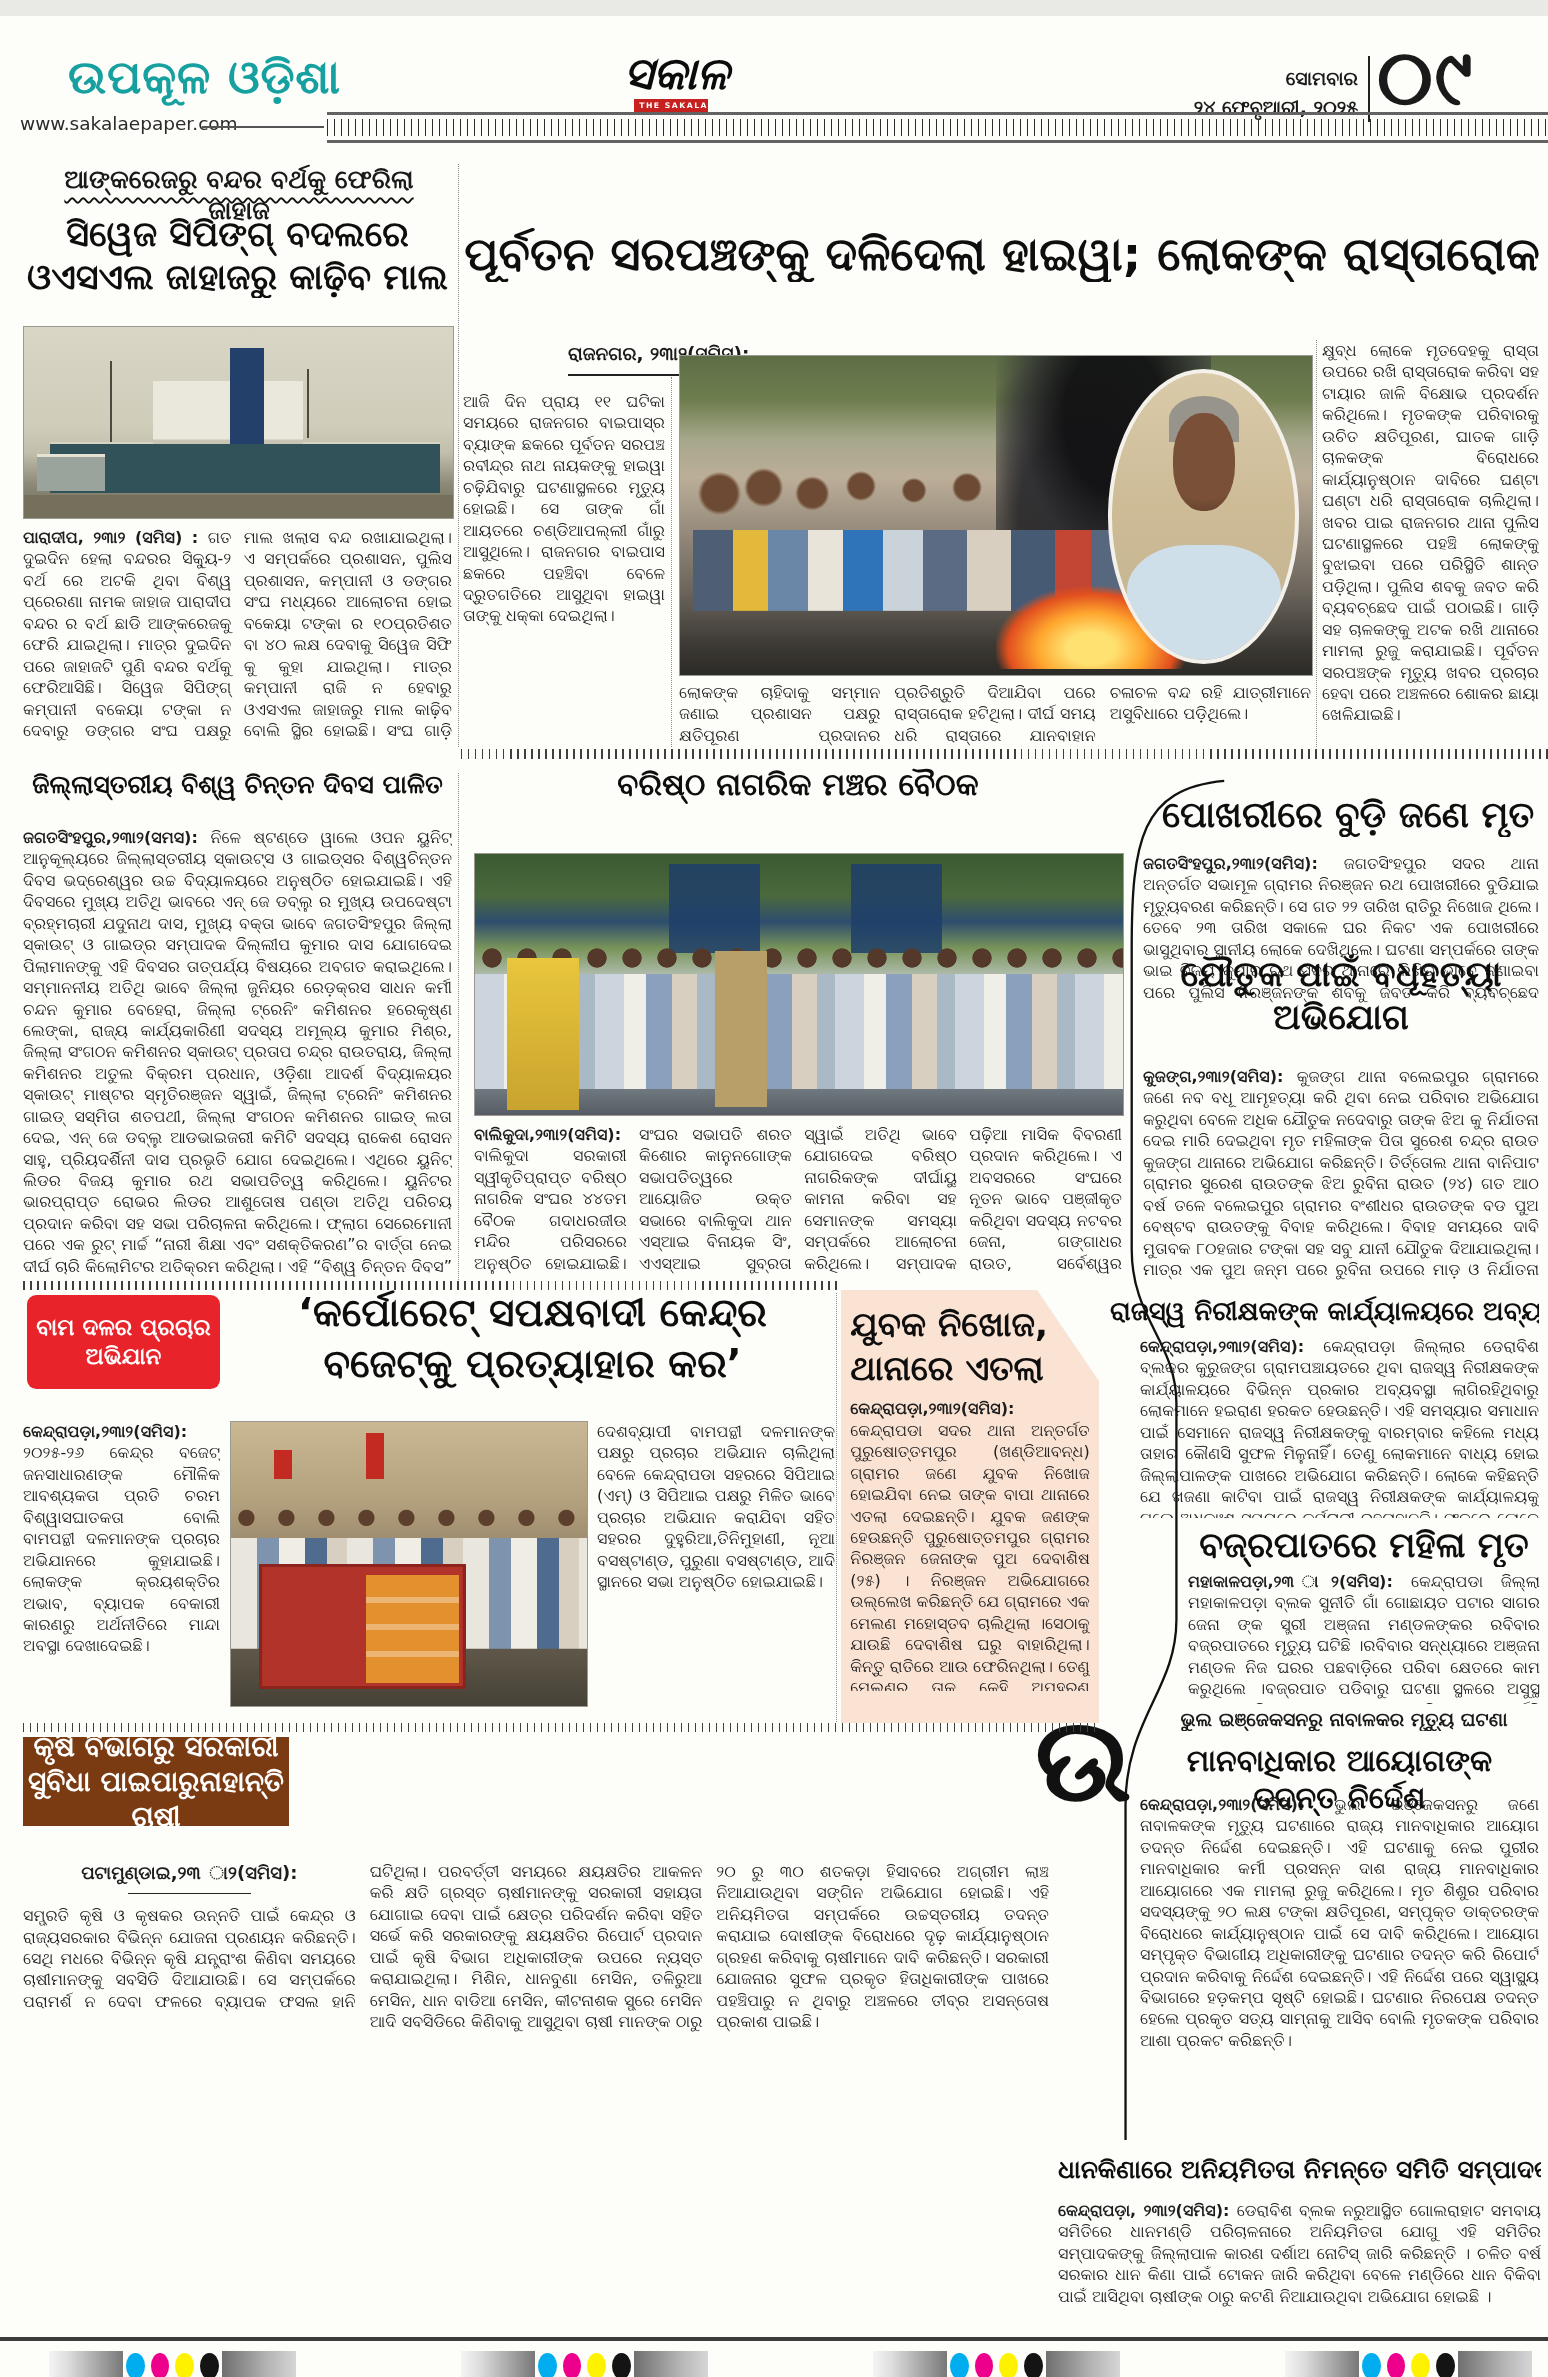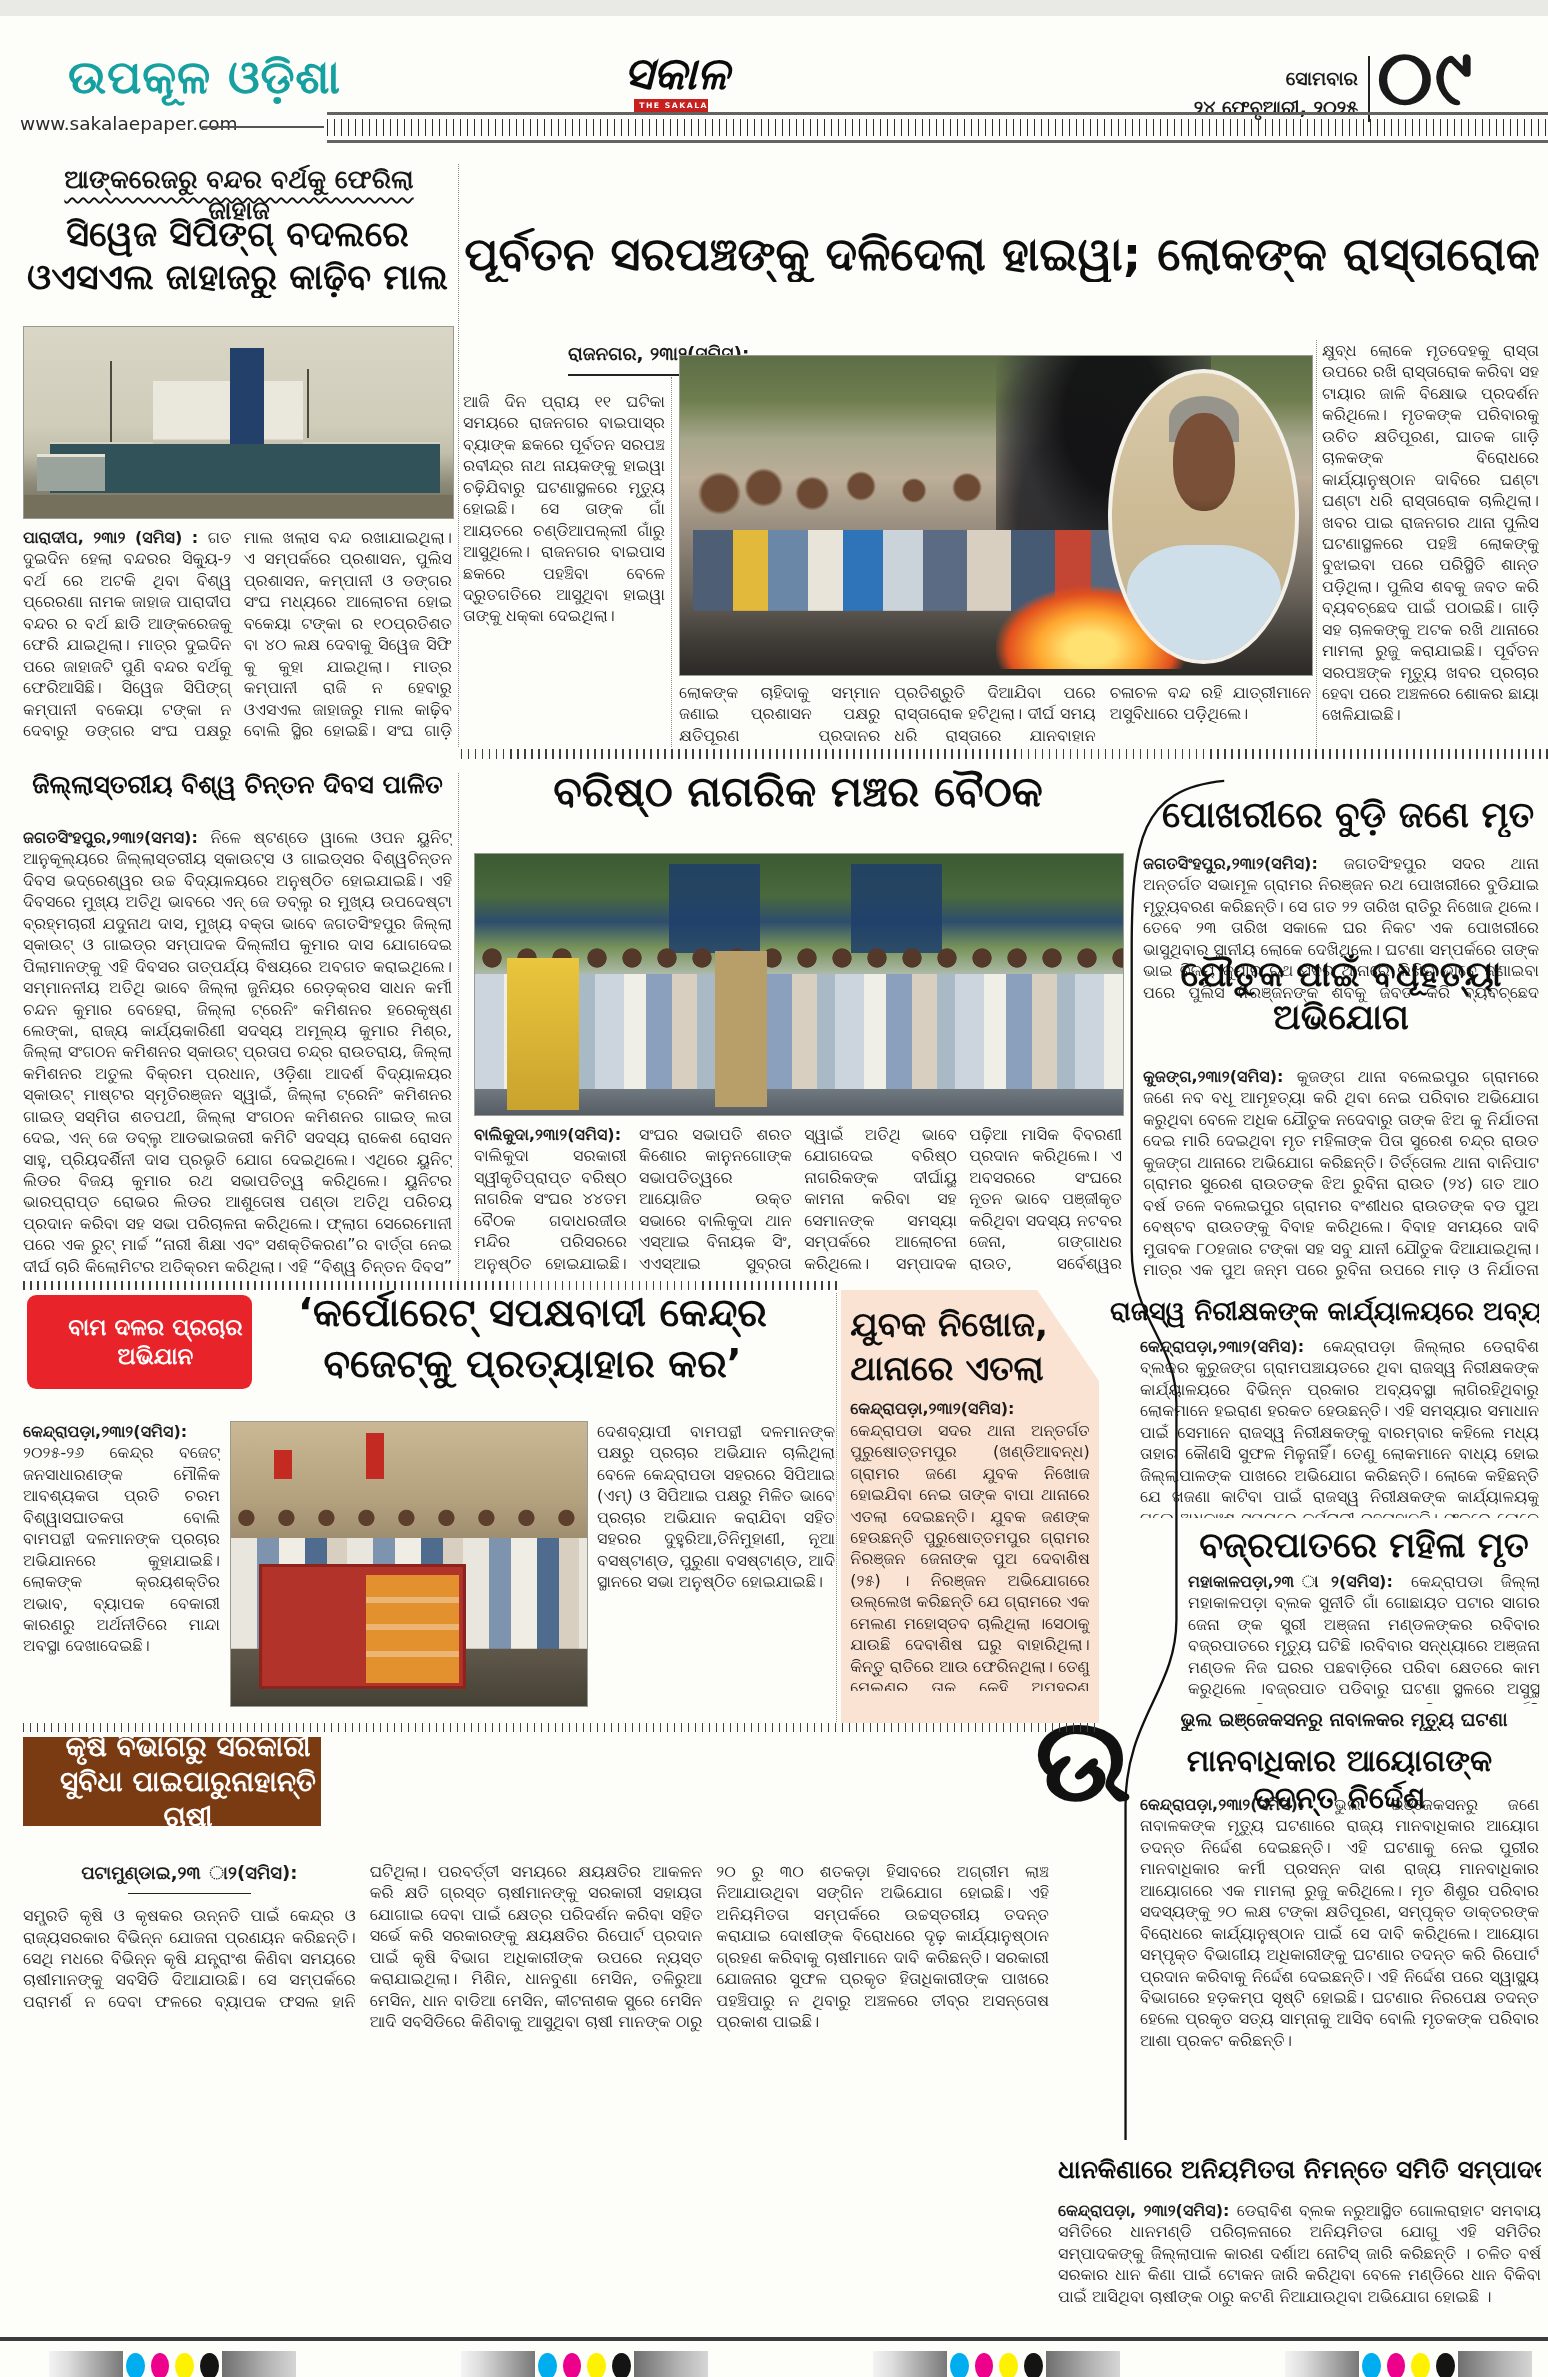--- a/index.html
+++ b/index.html
@@ -12,21 +12,21 @@
   .dl::after{content:" ";}
   .cols2{column-count:2;column-gap:12.3px;}
   .cols3{column-count:3;column-gap:14px;}
   .cols4{column-count:4;column-gap:12.3px;}
   .vsep{border-left:1.5px dotted #8a8a8a;width:0;}
   .hstrip{background-image:repeating-linear-gradient(90deg,#3f3f3f 0 1.5px,transparent 1.5px 7px);}
   .mast-strip{border-top:3.1px solid #636363;border-bottom:3.1px solid #636363;padding:3.9px 0;}
   .mast-strip .in{height:17px;background-image:repeating-linear-gradient(90deg,#2c2c2c 0 1.5px,transparent 1.5px 7px);}
   .kicker{font-weight:bold;text-align:center;text-decoration:underline wavy #111 1.5px;text-underline-offset:9.3px;overflow:hidden;}
   .photo{overflow:hidden;border:0.8px solid #9a9a90;}
-  .lbl{color:#fff;font-weight:bold;text-align:center;display:flex;align-items:center;justify-content:center;line-height:1.25;padding-left:32px;}
+  .lbl{color:#fff;font-weight:bold;text-align:center;display:flex;align-items:center;justify-content:center;line-height:1.25;}
   .rule-c{display:block;width:123px;height:1.5px;background:#222;margin:7.7px auto 10.8px;}
   .dateline-center{text-align:center;font-weight:bold;}
   
   .ship-base{background:linear-gradient(180deg,#dad6c6 0%,#d0ccba 52%,#c2beac 66%,#8d8a78 82%,#6d6a5a 100%);}
   .ship-hull{position:absolute;left:6%;right:3%;bottom:13%;height:26%;background:#32525a;border-top:2.3px solid #d8d4c4;}
   .ship-sup{position:absolute;left:30%;bottom:39%;width:35%;height:33%;background:#eae8dc;box-shadow:inset 0 -4.6px 0 #c9c5b4;}
   .ship-funnel{position:absolute;left:48%;bottom:39%;width:8%;height:50%;background:#23406b;}
   .ship-mast{position:absolute;width:2.3px;background:#4c4a3e;}
   .ship-dock{position:absolute;left:0;right:0;bottom:0;height:12%;background:#75705c;}
   .ship-tug{position:absolute;left:3%;bottom:14%;width:16%;height:18%;background:#9aa49c;border-top:3.1px solid #e6e3d5;}
@@ -146,21 +146,21 @@
   </div>
 
   <div class="abs hstrip" style="left:461px;top:733px;width:1087px;height:10px;"></div>
 
   <div class="abs hl" style="left:23px;top:754px;width:429px;font-size:25px;">ଜିଲ୍ଲାସ୍ତରୀୟ ବିଶ୍ୱ ଚିନ୍ତନ ଦିବସ ପାଳିତ</div>
   <div class="abs body" style="left:23px;top:811px;width:429px;height:453px;">
     <span class="dl">ଜଗତସିଂହପୁର,୨୩ା୨(ସମସ):</span><span>ନିଳେ ଷ୍ଟଣ୍ଡେ ୱାଲେ ଓପନ ୟୁନିଟ୍ ଆନୁକୂଲ୍ୟରେ ଜିଲ୍ଲାସ୍ତରୀୟ ସ୍କାଉଟ୍ସ ଓ ଗାଇଡ୍ସର ବିଶ୍ୱଚିନ୍ତନ ଦିବସ ଭଦ୍ରେଶ୍ୱର ଉଚ୍ଚ ବିଦ୍ୟାଳୟରେ ଅନୁଷ୍ଠିତ ହୋଇଯାଇଛି। ଏହି ଦିବସରେ ମୁଖ୍ୟ ଅତିଥି ଭାବରେ ଏନ୍ ଜେ ଡବ୍ଲୁ ର ମୁଖ୍ୟ ଉପଦେଷ୍ଟା ବ୍ରହ୍ମଚାରୀ ଯଦୁନାଥ ଦାସ, ମୁଖ୍ୟ ବକ୍ତା ଭାବେ ଜଗତସିଂହପୁର ଜିଲ୍ଲା ସ୍କାଉଟ୍ ଓ ଗାଇଡ୍‌ର ସମ୍ପାଦକ ଦିଲ୍ଲୀପ କୁମାର ଦାସ ଯୋଗଦେଇ ପିଲାମାନଙ୍କୁ ଏହି ଦିବସର ତାତ୍ପର୍ଯ୍ୟ ବିଷୟରେ ଅବଗତ କରାଇଥିଲେ। ସମ୍ମାନନୀୟ ଅତିଥି ଭାବେ ଜିଲ୍ଲା ଜୁନିୟର ରେଡ଼କ୍ରସ ସାଧନ କର୍ମୀ ଚନ୍ଦନ କୁମାର ବେହେରା, ଜିଲ୍ଲା ଟ୍ରେନିଂ କମିଶନର ହରେକୃଷ୍ଣ ଲେଙ୍କା, ରାଜ୍ୟ କାର୍ଯ୍ୟକାରିଣୀ ସଦସ୍ୟ ଅମୂଲ୍ୟ କୁମାର ମିଶ୍ର, ଜିଲ୍ଲା ସଂଗଠନ କମିଶନର ସ୍କାଉଟ୍ ପ୍ରତାପ ଚନ୍ଦ୍ର ରାଉତରାୟ, ଜିଲ୍ଲା କମିଶନର ଅତୁଲ ବିକ୍ରମ ପ୍ରଧାନ, ଓଡ଼ିଶା ଆଦର୍ଶ ବିଦ୍ୟାଳୟର ସ୍କାଉଟ୍ ମାଷ୍ଟର ସ୍ମୃତିରଞ୍ଜନ ସ୍ୱାଇଁ, ଜିଲ୍ଲା ଟ୍ରେନିଂ କମିଶନର ଗାଇଡ୍ ସସ୍ମିତା ଶତପଥୀ, ଜିଲ୍ଲା ସଂଗଠନ କମିଶନର ଗାଇଡ୍ ଲତା ଦେଇ, ଏନ୍ ଜେ ଡବ୍ଲୁ ଆଡଭାଇଜରୀ କମିଟି ସଦସ୍ୟ ରାକେଶ ରୋସନ ସାହୁ, ପ୍ରିୟଦର୍ଶିନୀ ଦାସ ପ୍ରଭୃତି ଯୋଗ ଦେଇଥିଲେ। ଏଥିରେ ୟୁନିଟ୍ ଲିଡର ବିଜୟ କୁମାର ରଥ ସଭାପତିତ୍ୱ କରିଥିଲେ। ୟୁନିଟର ଭାରପ୍ରାପ୍ତ ରୋଭର ଲିଡର ଆଶୁତୋଷ ପଣ୍ଡା ଅତିଥି ପରିଚୟ ପ୍ରଦାନ କରିବା ସହ ସଭା ପରିଚାଳନା କରିଥିଲେ। ଫ୍ଲାଗ ସେରେମୋନୀ ପରେ ଏକ ରୁଟ୍ ମାର୍ଚ୍ଚ “ନାରୀ ଶିକ୍ଷା ଏବଂ ସଶକ୍ତିକରଣ”ର ବାର୍ତ୍ତା ନେଇ ଦୀର୍ଘ ଚାରି କିଲୋମିଟର ଅତିକ୍ରମ କରିଥିଲା। ଏହି “ବିଶ୍ୱ ଚିନ୍ତନ ଦିବସ” ଉପଲକ୍ଷେ ଏନ୍ ଜେ ଡବ୍ଲୁ ରୋଭର୍ ମାନଙ୍କ ଦ୍ୱାରା ଏକ ଚାରି ଦିବସୀୟ ସେବା ଶିବିର “ବିଶ୍ୱକଲ୍ୟାଣରେ ଚାରି ଦିନ” ସ୍ଥାନୀୟ ଆଖଣ୍ଡଳମଣି ମନ୍ଦିରରେ ଅନୁଷ୍ଠିତ ହେଉଛି ବୋଲି କ୍ୟାମ୍ପ-ଇନ୍-ଚାର୍ଜ ଆଶୁତୋଷ ପଣ୍ଡା ସୂଚନା ଦେଇଥିଲେ। ବିଦ୍ୟାଳୟର ପ୍ରଧାନଶିକ୍ଷକ ଉଲ୍ଲାସ ଚନ୍ଦ୍ର ରାୟ, ବିଦ୍ୟାଳୟର ସ୍କାଉଟ୍ ମାଷ୍ଟର ପ୍ରସନ୍ନ ମଡେଇ ଏବଂ ଅନ୍ୟ ଶିକ୍ଷକ ଶିକ୍ଷୟତ୍ରୀ ଏଥିରେ ସହଯୋଗର ହାତ ବଢ଼ାଇଥିଲେ ଶେଷରେ ଡି.ଓ.ସି. ଗାଇଡ୍ ଲତା ଦେଇ ଧନ୍ୟବାଦ୍ ଅର୍ପଣ କରିଥିଲେ।</span>
   </div>
   <div class="abs vsep" style="left:458px;top:757px;height:509px;"></div>
 
-  <div class="abs hl" style="left:474px;top:750px;width:648px;font-size:42px;">ବରିଷ୍ଠ ନାଗରିକ ମଞ୍ଚର ବୈଠକ</div>
+  <div class="abs hl" style="left:474px;top:750px;width:648px;font-size:31px;">ବରିଷ୍ଠ ନାଗରିକ ମଞ୍ଚର ବୈଠକ</div>
   <div class="abs photo group-base" style="left:474px;top:837px;width:648px;height:261px;">
     <div class="tarp" style="left:30%;"></div>
       <div class="tarp" style="left:58%;"></div>
     <div class="heads"></div>
       <div class="bodies"></div>
     <div class="saree"></div>
       <div class="uniform"></div>
   </div>
   <div class="abs body cols4" style="left:474px;top:1108px;width:648px;height:159px;font-size:16px;">
     <span class="dl">ବାଲିକୁଦା,୨୩ା୨(ସମିସ):</span><span>ବାଲିକୁଦା ସରକାରୀ ସ୍ୱୀକୃତିପ୍ରାପ୍ତ ବରିଷ୍ଠ ନାଗରିକ ସଂଘର ୪୪ତମ ବୈଠକ ଗଦାଧରଜୀଉ ମନ୍ଦିର ପରିସରରେ ଅନୁଷ୍ଠିତ ହୋଇଯାଇଛି। ସଂଘର ସଭାପତି ଶରତ କିଶୋର କାନୁନଗୋଙ୍କ ସଭାପତିତ୍ୱରେ ଆୟୋଜିତ ଉକ୍ତ ସଭାରେ ବାଲିକୁଦା ଥାନ ଏସ୍ଆଇ ବିନାୟକ ସିଂ, ଏଏସ୍ଆଇ ସୁବ୍ରତା ସ୍ୱାଇଁ ଅତିଥି ଭାବେ ଯୋଗଦେଇ ବରିଷ୍ଠ ନାଗରିକଙ୍କ ଦୀର୍ଘାୟୁ କାମନା କରିବା ସହ ସେମାନଙ୍କ ସମସ୍ୟା ସମ୍ପର୍କରେ ଆଲୋଚନା କରିଥିଲେ। ସମ୍ପାଦକ ପଢ଼ିଆ ମାସିକ ବିବରଣୀ ପ୍ରଦାନ କରିଥିଲେ। ଏ ଅବସରରେ ସଂଘରେ ନୂତନ ଭାବେ ପଞ୍ଜୀକୃତ କରିଥିବା ସଦସ୍ୟ ନଟବର ଜେନା, ଗଙ୍ଗାଧର ରାଉତ, ସର୍ବେଶ୍ୱର ବାରିକ, ରବି ଓଝା, ସତ୍ୟାନନ୍ଦ ଲେଙ୍କା, ସୁରେଶ ଦାସ, ପ୍ରଫୁଲ କୁମାର ଦାସ, ପୂର୍ଣ୍ଣଚନ୍ଦ୍ର ଦାସ, ନିରଞ୍ଜନ ରାଉତ, ସୁରେନ୍ଦ୍ର କୁମାର ସ୍ୱାଇଁଙ୍କୁ ସ୍ୱାଗତ କରାଯାଇଥିଲା।</span>

